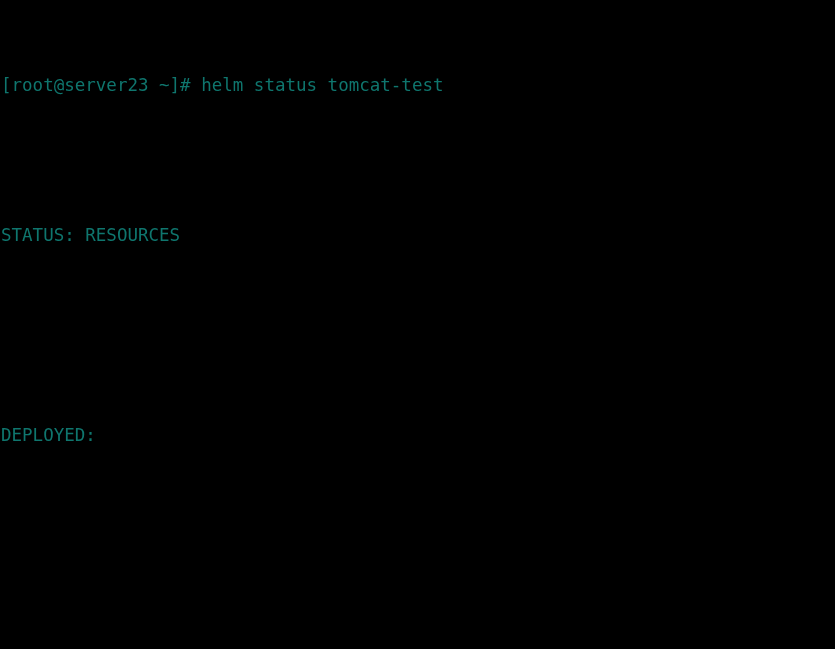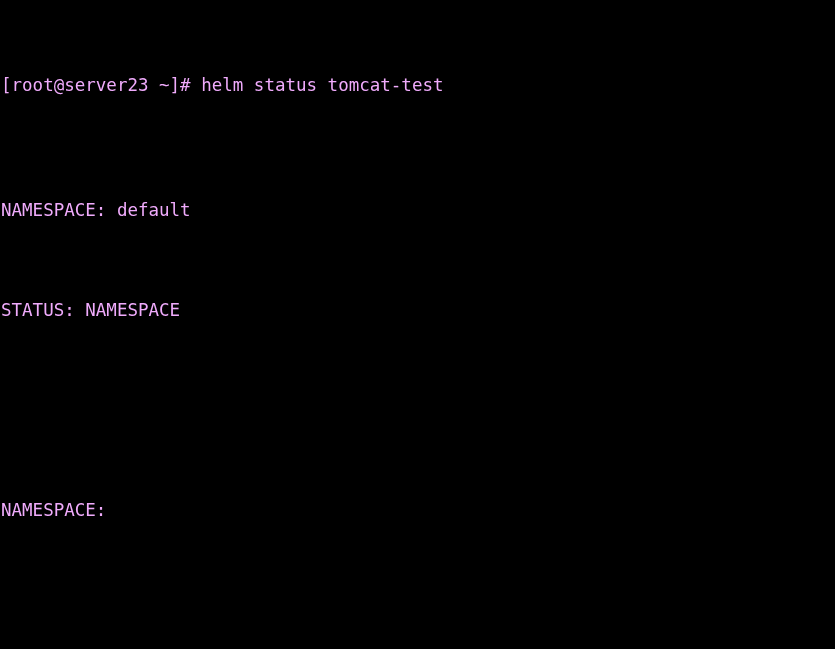--- a/index.html
+++ b/index.html
@@ -9,21 +9,21 @@
   }
   body {
     width: 835px;
     height: 649px;
     overflow: hidden;
   }
   #terminal {
     width: 741px;
     height: 649px;
     background: #000000;
-    color: #f0abfc;
+    color: #0f766e;
     font-family: "DejaVu Sans Mono", "Liberation Mono", monospace;
     font-size: 17.5px;
     line-height: 25px;
     letter-spacing: 0px;
     white-space: pre;
     box-sizing: border-box;
     padding: 0px 0px 0px 1px;
     overflow: hidden;
   }
   .line {
@@ -41,27 +41,26 @@
   }
 </style>
 </head>
 <body>
 
 <div id="terminal">
 
   <span class="line first">[root@server23 ~]# helm status tomcat-test</span>
 
 
-  <span class="line">NAMESPACE: default</span>
 
-  <span class="line">STATUS: NAMESPACE</span>
+  <span class="line">STATUS: RESOURCES</span>
 
   <span class="blank"></span>
 
-  <span class="line">NAMESPACE:</span>
+  <span class="line">DEPLOYED:</span>
 
   
 
   
 
   
 
   
 
   

